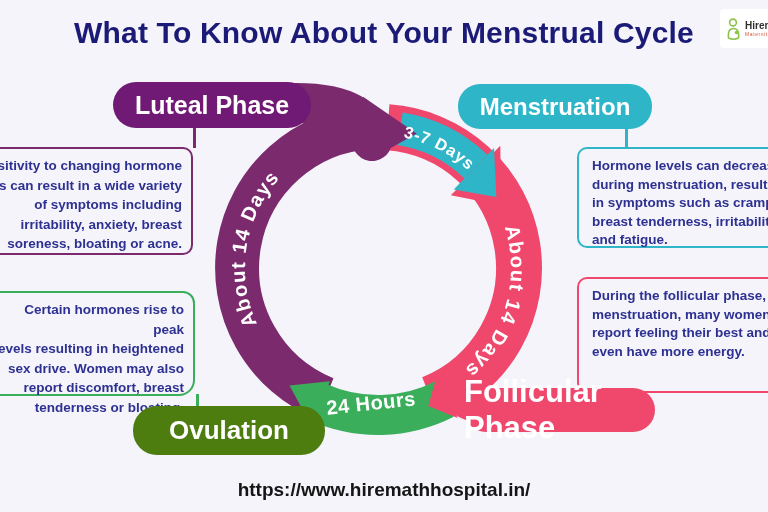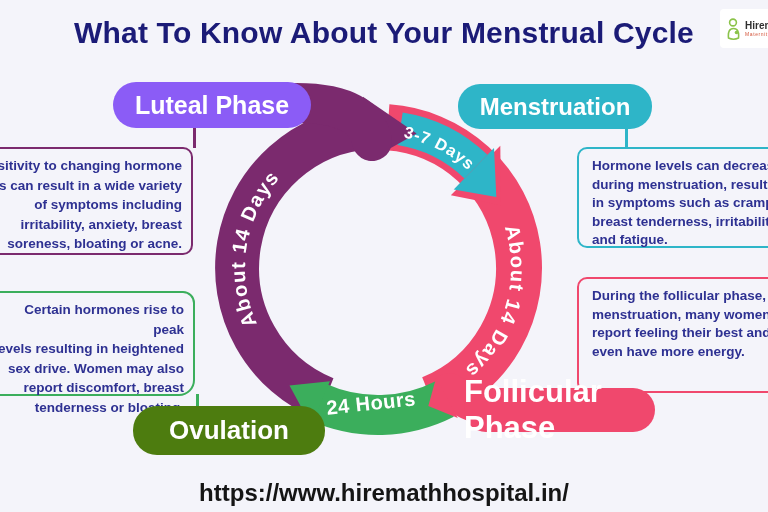--- a/index.html
+++ b/index.html
@@ -64,21 +64,21 @@
   
   .ribbon-text{
     left:302px;top:392px;width:138px;text-align:center;
     color:#ffffff;font-weight:bold;font-size:20px;letter-spacing:0.5px;
     transform:rotate(-6deg);z-index:3;
   }
 
   
   .url{
     left:0;right:0;top:479px;text-align:center;
-    font-size:24px;font-weight:bold;color:#151515;z-index:6;
+    font-size:19px;font-weight:bold;color:#151515;z-index:6;
   }
 </style>
 </head>
 <body style="background: rgb(244, 244, 250);">
 
 <div class="abs title">What To Know About Your Menstrual Cycle</div>
 
 <div class="abs logo">
   <span style="display:inline-flex;">
     <svg width="17" height="24" viewBox="0 0 17 24">
@@ -116,21 +116,21 @@
     <textPath href="#tp-luteal" startOffset="50%">About 14 Days</textPath>
   </text>
   <text class="arc-label" text-anchor="middle">
     <textPath href="#tp-follicular" startOffset="50%">About 14 Days</textPath>
   </text>
   <text class="arc-label small" text-anchor="middle">
     <textPath href="#tp-menstruation" startOffset="50%">3-7 Days</textPath>
   </text>
 </svg>
 
-<div class="abs bubble luteal" style="background: #8b5cf6;">Luteal Phase</div>
+<div class="abs bubble luteal" style="background: #701a75;">Luteal Phase</div>
 <div class="abs bubble menstruation" style="background: rgb(46, 181, 200);">Menstruation</div>
 <div class="abs bubble ovulation" style="background: #4d7c0f;">Ovulation</div>
 <div class="abs bubble follicular" style="background: rgb(240, 72, 109);">Follicular Phase</div>
 
 <div class="abs ribbon-text">24 Hours</div>
 
 <div class="abs desc left luteal-box" style="border-color: rgb(123, 42, 110);">Sensitivity to changing hormone
 levels can result in a wide variety
 of symptoms including
 irritability, anxiety, breast

